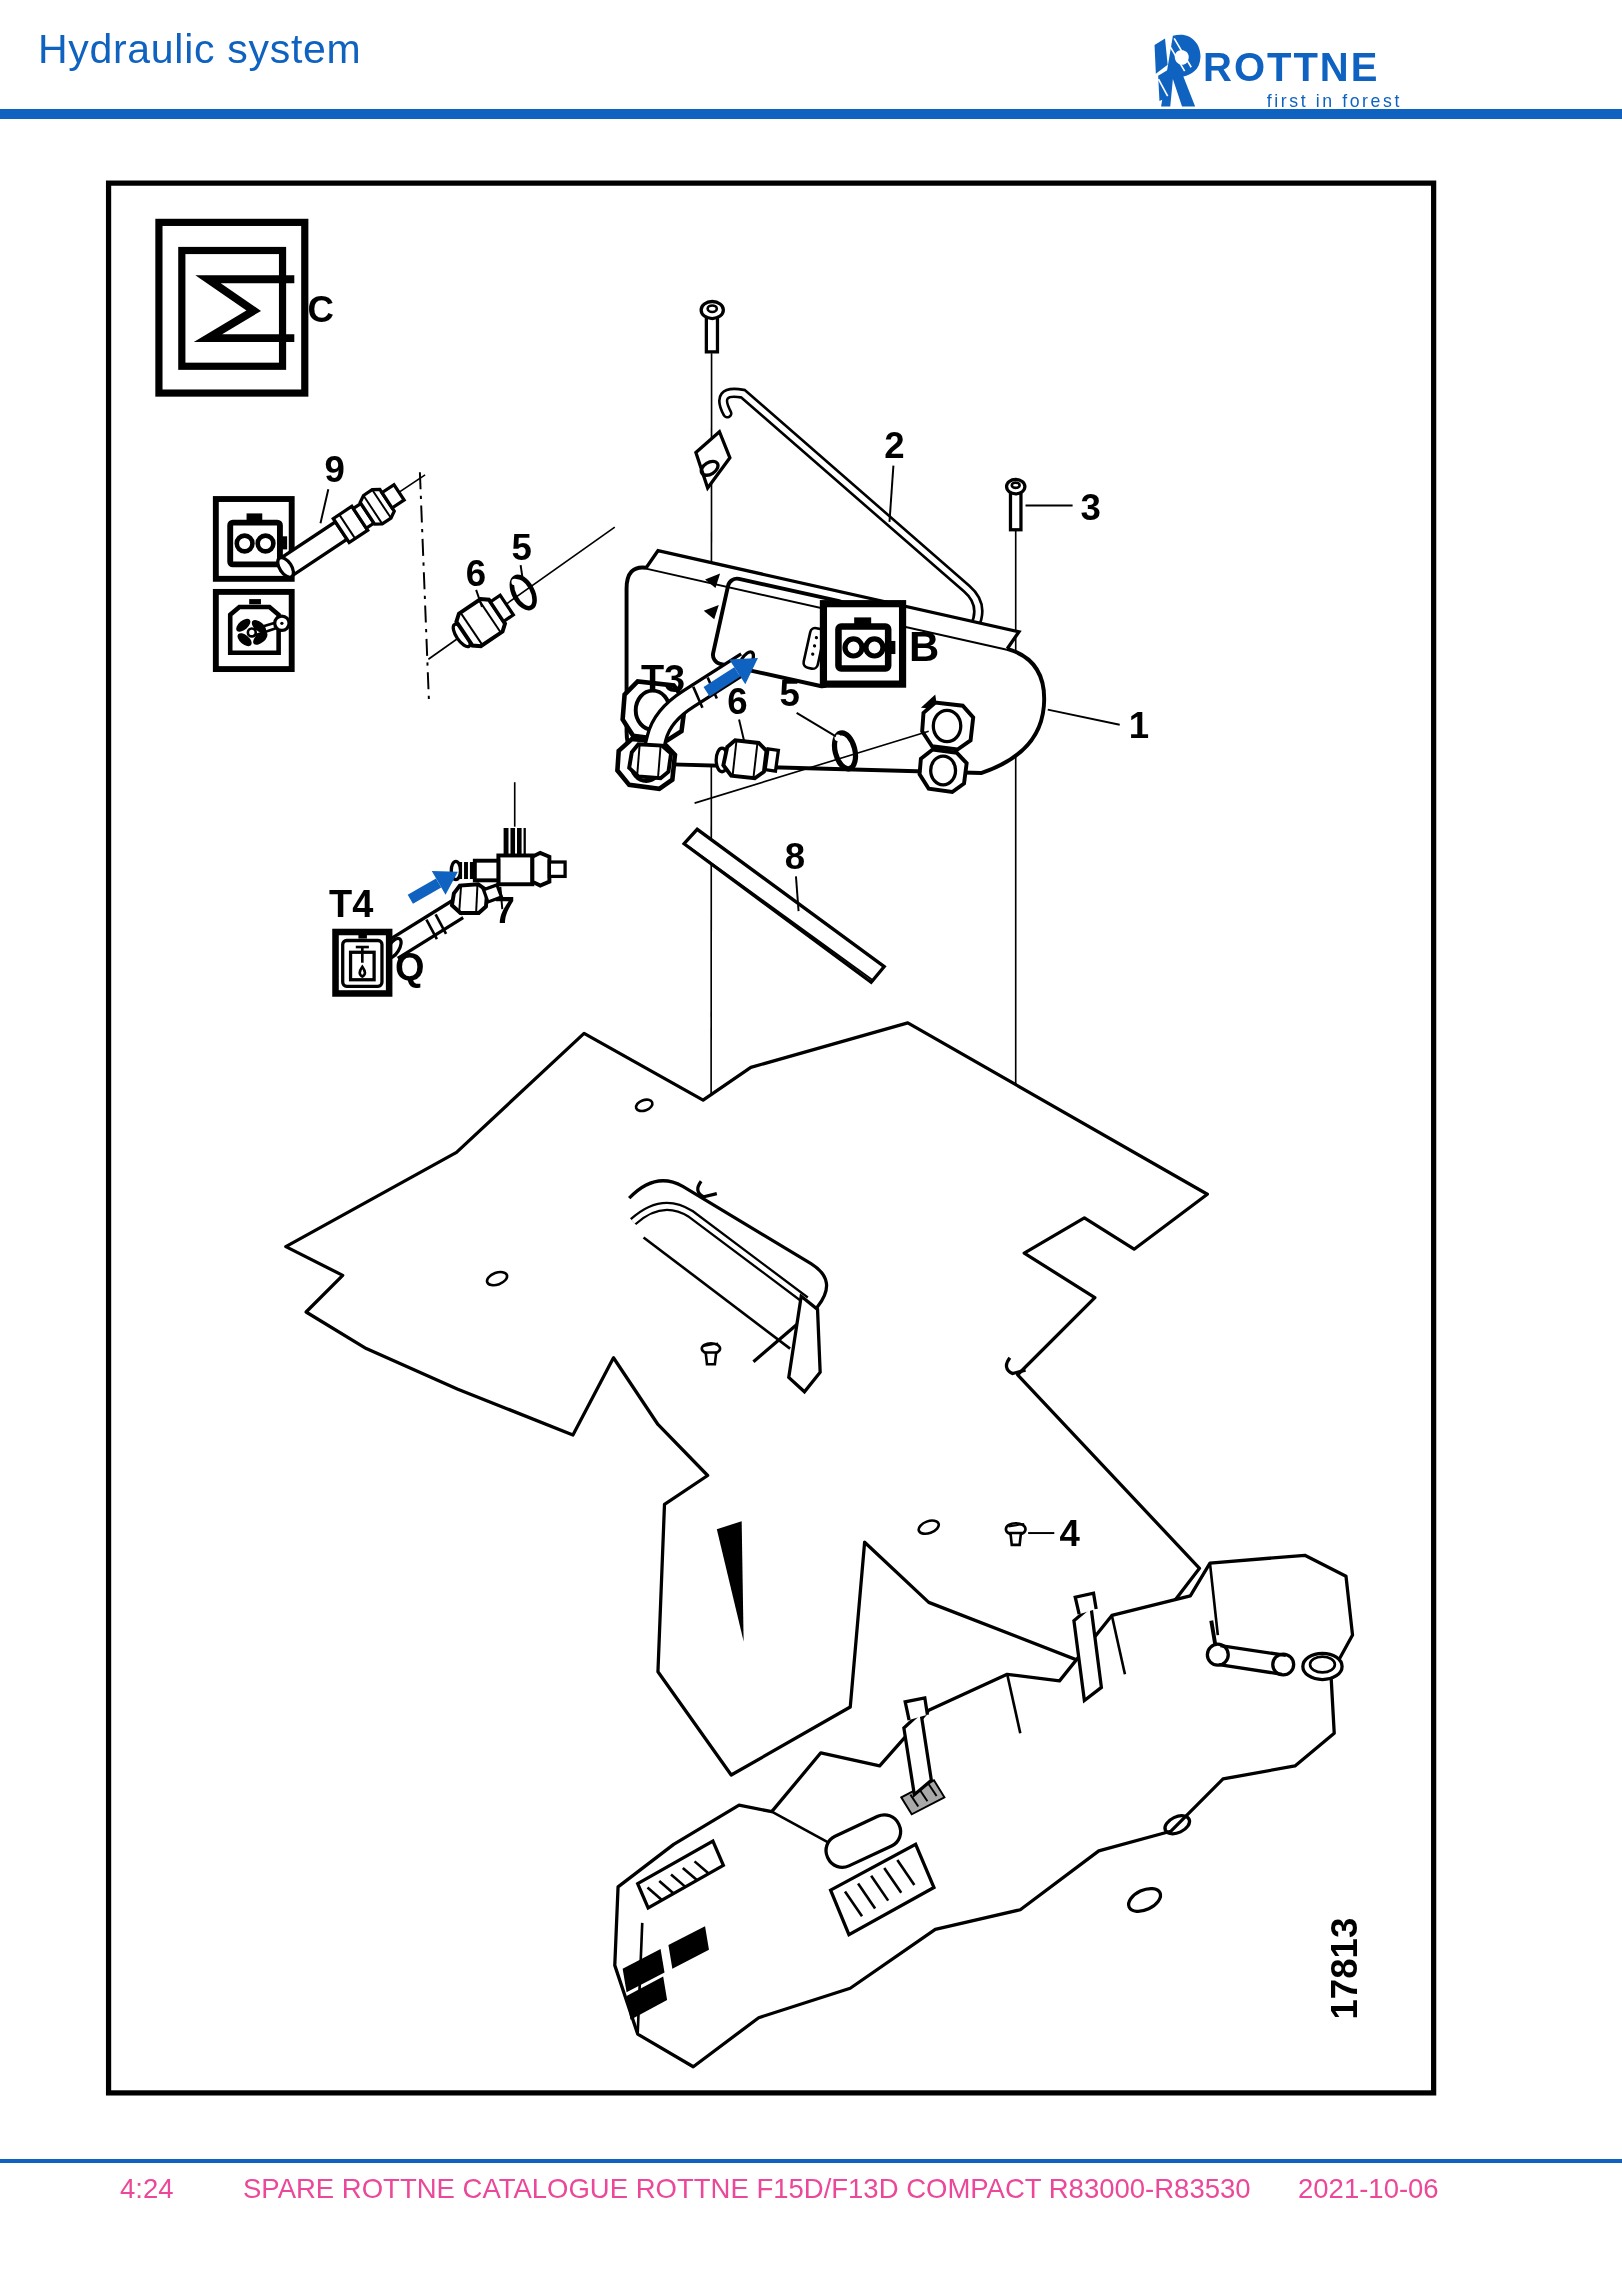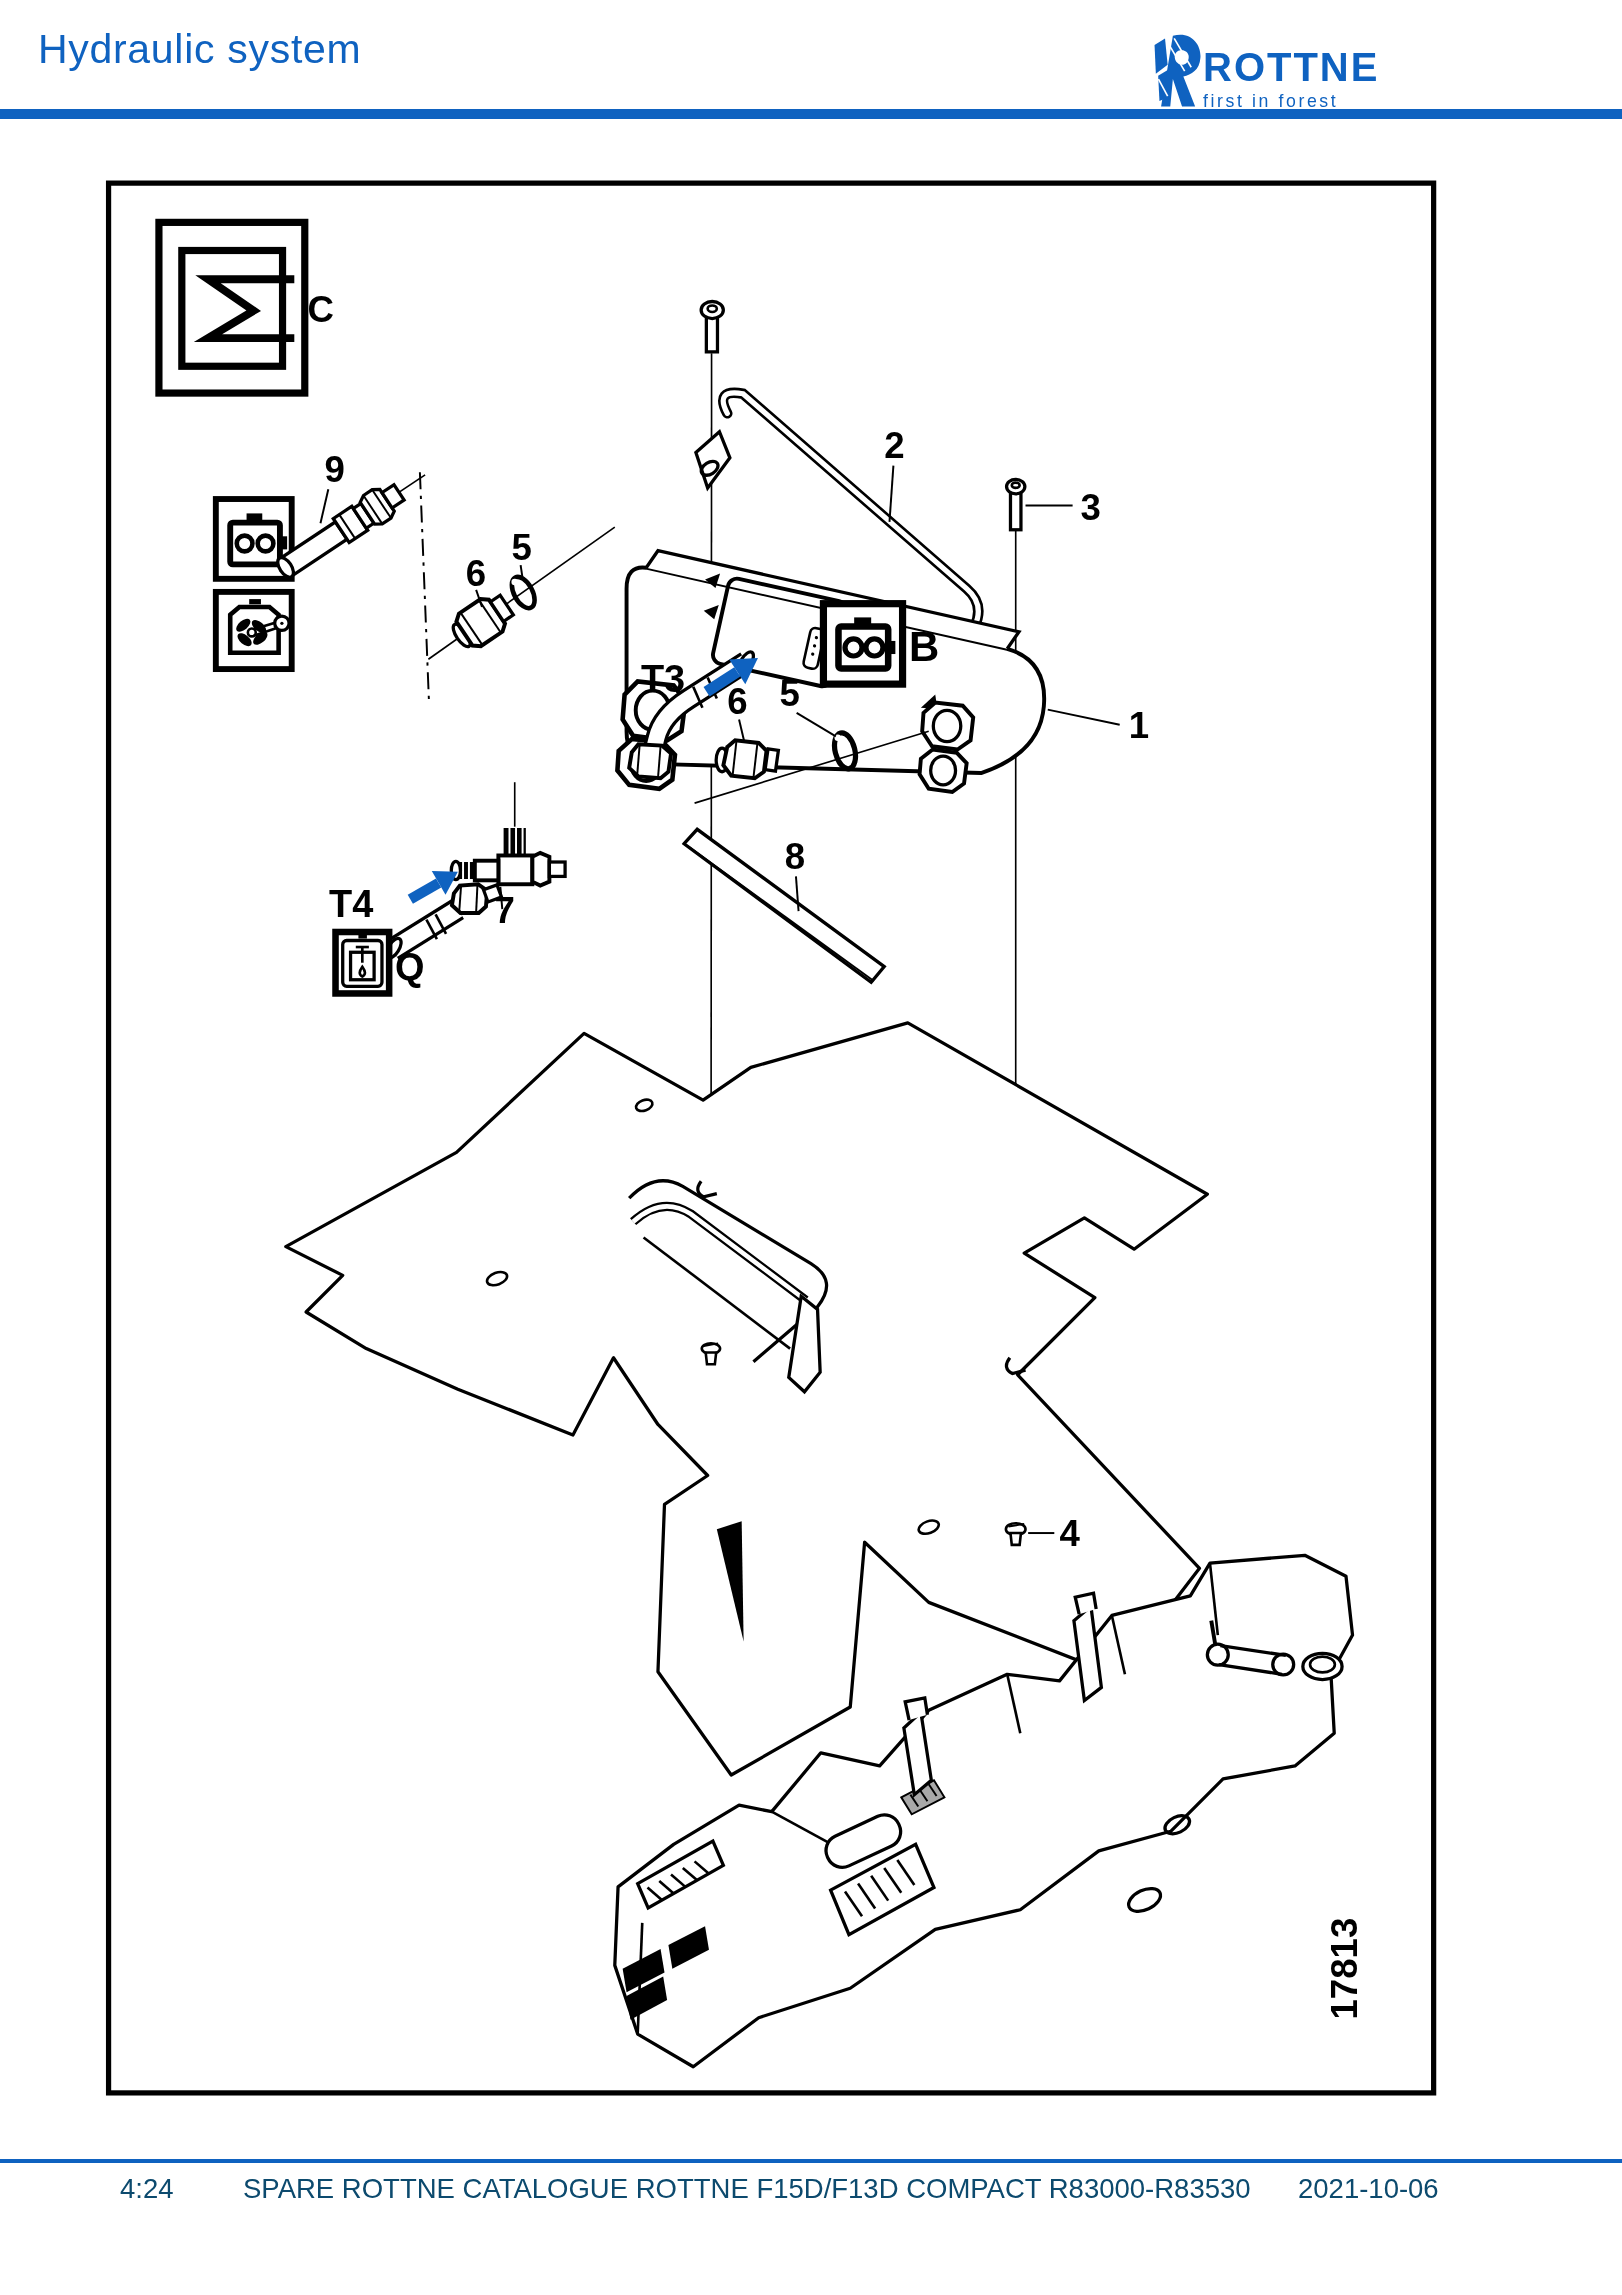--- a/index.html
+++ b/index.html
@@ -2,23 +2,23 @@
 <html style="font-size:10.5px"><head>
 <meta charset="utf-8">
 <style>
   html,body{margin:0;padding:0;background:#fff;}
   body{width:1622px;height:2295px;position:relative;font-family:"Liberation Sans",sans-serif;overflow:hidden;}
   .accent{color:#0f62c0;}
   #page-title{position:absolute;left:38px;top:26px;font-size:41px;font-weight:400;letter-spacing:0.7px;}
   #top-bar{position:absolute;left:0;top:109px;width:1622px;height:9.8px;background:#0f62c0;}
   #logo{position:absolute;left:1148px;top:33px;width:275px;height:79px;}
   #logo-wordmark{position:absolute;left:55px;top:11.8px;font-size:40px;font-weight:700;letter-spacing:2px;}
-  #logo-tagline{position:absolute;left:55px;top:58px;width:182px;font-size:17.7px;letter-spacing:2.6px;font-weight:400;}
+  #logo-tagline{position:absolute;left:72px;top:58px;width:182px;text-align:right;font-size:17.7px;letter-spacing:2.6px;font-weight:400;}
   #footer-line{position:absolute;left:0;top:2159px;width:1622px;height:3.9px;background:#0f62c0;}
-  .footer-text{position:absolute;top:2173px;font-size:27.5px;color:#0c4a6e;white-space:nowrap;}
+  .footer-text{position:absolute;top:2173px;font-size:27.5px;color:#ec4899;white-space:nowrap;}
   #footer-page{left:120px;}
   #footer-catalogue{left:243px;}
   #footer-date{left:1298px;}
   #diagram-svg{position:absolute;left:0;top:0;}
   svg text{font-family:"Liberation Sans",sans-serif;}
   .callout{font-size:56px;font-weight:700;fill:#000;}
 </style>
 </head>
 <body>
 

